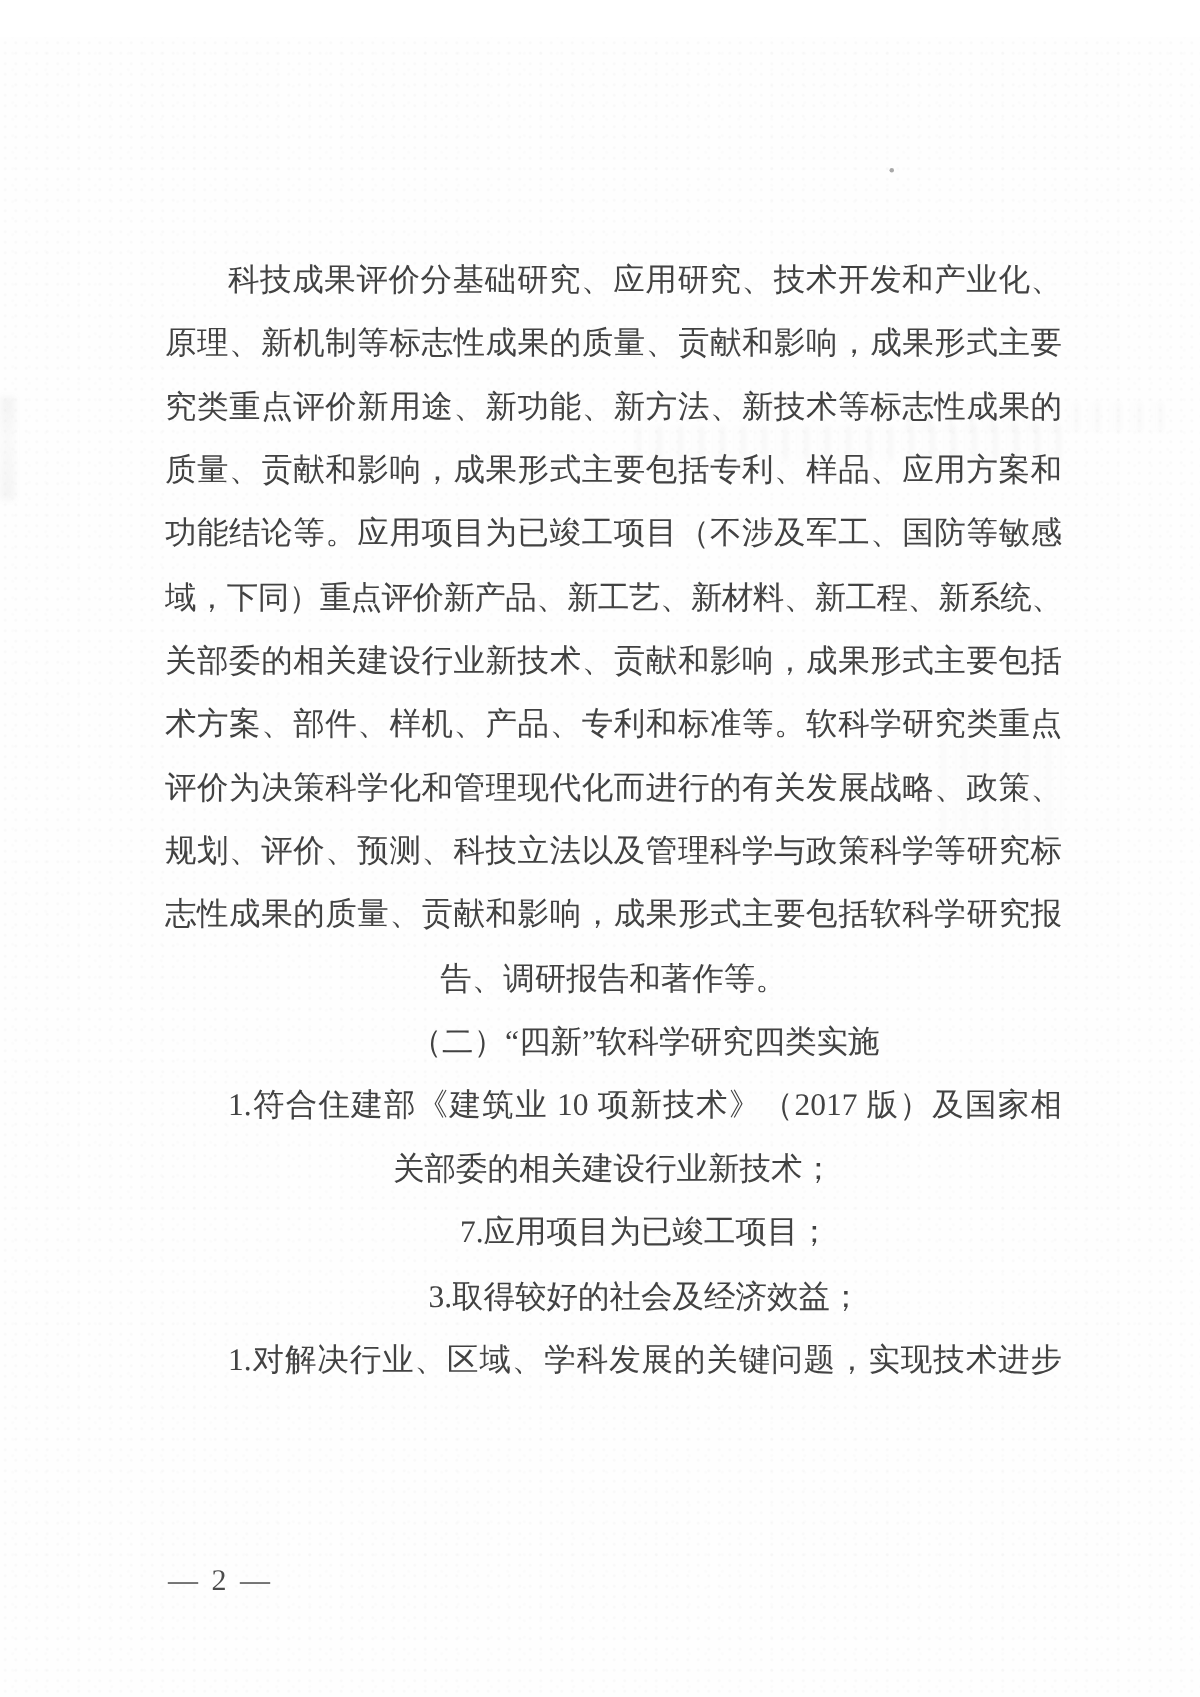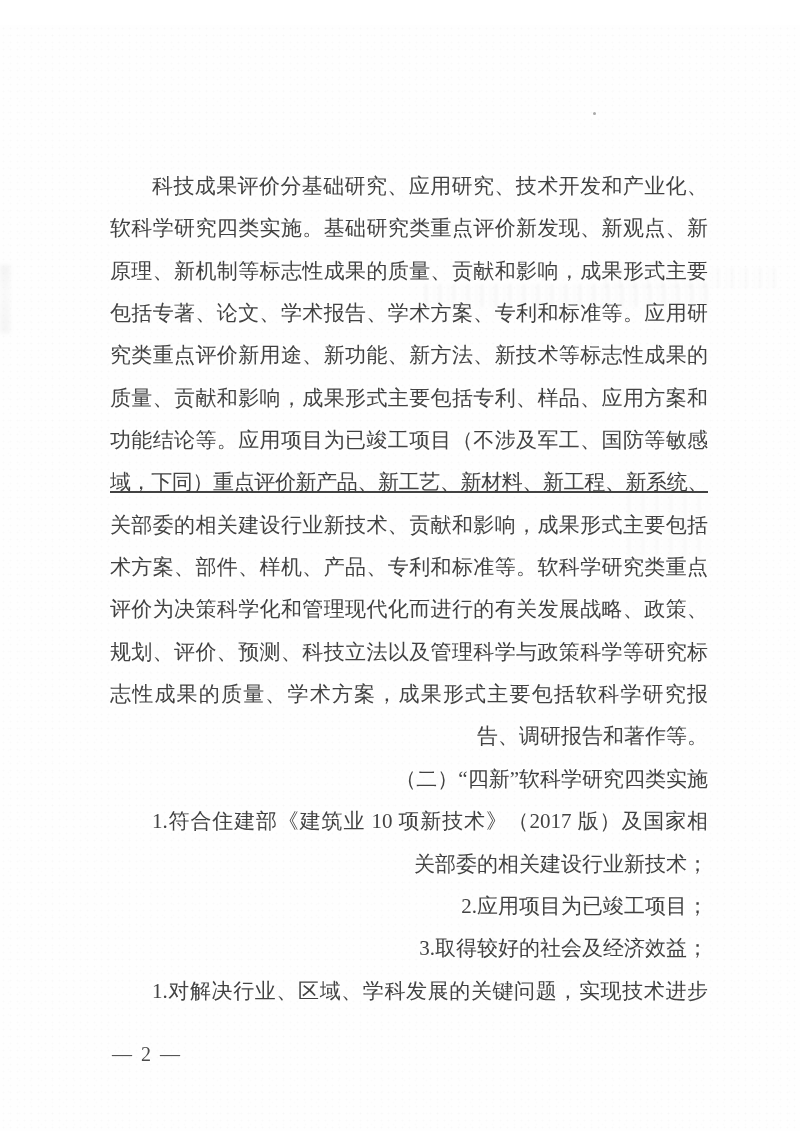--- a/index.html
+++ b/index.html
@@ -35,21 +35,21 @@
     top: 140px;
     width: 598px;
   }
   .line {
     height: 42.35px;
     line-height: 42.35px;
     font-size: 21px;
     color: #424242;
     white-space: normal;
     overflow: hidden;
-    text-align: right;
+    text-align: center;
   }
   .line.justify {
     text-align: justify;
     text-align-last: justify;
   }
   .line.indent {
     text-indent: 42px;
   }
   .footer-page-number {
     position: absolute;
@@ -103,35 +103,33 @@
   <div class="paper-noise"></div>
 
   <span class="scan-dot-artifact"></span>
   <div class="ghost ghost-1"></div>
   <div class="ghost ghost-2"></div>
   <div class="ghost ghost-3"></div>
   <div class="left-edge-smudge"></div>
 
   <div class="text-block">
       <div class="line indent justify" style="">科技成果评价分基础研究、应用研究、技术开发和产业化、</div>
-      <div class="line justify" style="">软科学研究四类实施。基础研究类重点评价新发现、新观点、新</div>
       <div class="line justify" style="">原理、新机制等标志性成果的质量、贡献和影响，成果形式主要</div>
-      <div class="line justify" style="">包括专著、论文、学术报告、学术方案、专利和标准等。应用研</div>
       <div class="line justify" style="">究类重点评价新用途、新功能、新方法、新技术等标志性成果的</div>
       <div class="line justify" style="">质量、贡献和影响，成果形式主要包括专利、样品、应用方案和</div>
       <div class="line justify" style="">功能结论等。应用项目为已竣工项目（不涉及军工、国防等敏感领</div>
-      <div class="line justify" style="letter-spacing: -0.47931px; text-decoration: underline;">域，下同）重点评价新产品、新工艺、新材料、新工程、新系统、</div>
+      <div class="line justify" style="letter-spacing: -0.47931px;">域，下同）重点评价新产品、新工艺、新材料、新工程、新系统、</div>
       <div class="line justify" style="">关部委的相关建设行业新技术、贡献和影响，成果形式主要包括技</div>
       <div class="line justify" style="">术方案、部件、样机、产品、专利和标准等。软科学研究类重点</div>
       <div class="line justify" style="">评价为决策科学化和管理现代化而进行的有关发展战略、政策、</div>
       <div class="line justify" style="">规划、评价、预测、科技立法以及管理科学与政策科学等研究标</div>
-      <div class="line justify" style="">志性成果的质量、学术方案，成果形式主要包括软科学研究报</div>
+      <div class="line justify" style="">志性成果的质量、贡献和影响，成果形式主要包括软科学研究报</div>
       <div class="line" style="">告、调研报告和著作等。</div>
       <div class="line indent" style="">（二）“四新”软科学研究四类实施</div>
       <div class="line indent justify" style="">1.符合住建部《建筑业 10 项新技术》（2017 版）及国家相</div>
       <div class="line" style="">关部委的相关建设行业新技术；</div>
-      <div class="line indent" style="">2.应用项目为已竣工项目；</div>
+      <div class="line indent" style="">7.应用项目为已竣工项目；</div>
       <div class="line indent" style="">3.取得较好的社会及经济效益；</div>
       <div class="line indent justify" style="">1.对解决行业、区域、学科发展的关键问题，实现技术进步</div>
     </div>
 
   <div class="footer-page-number">— 2 —</div>
 </div>
 
 </body></html>

